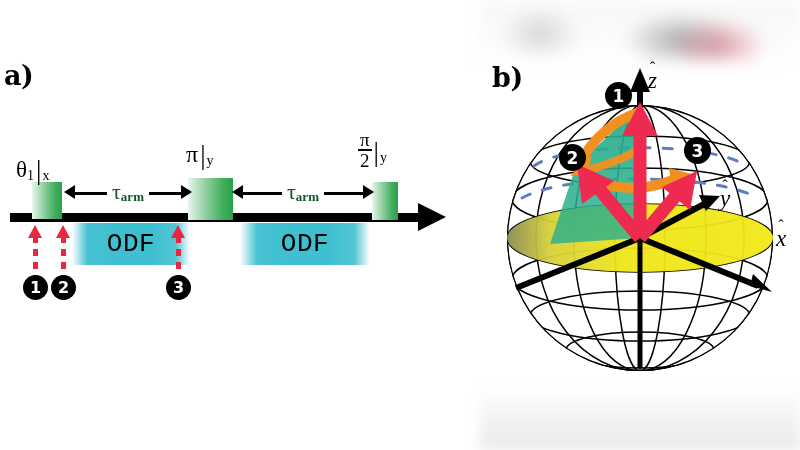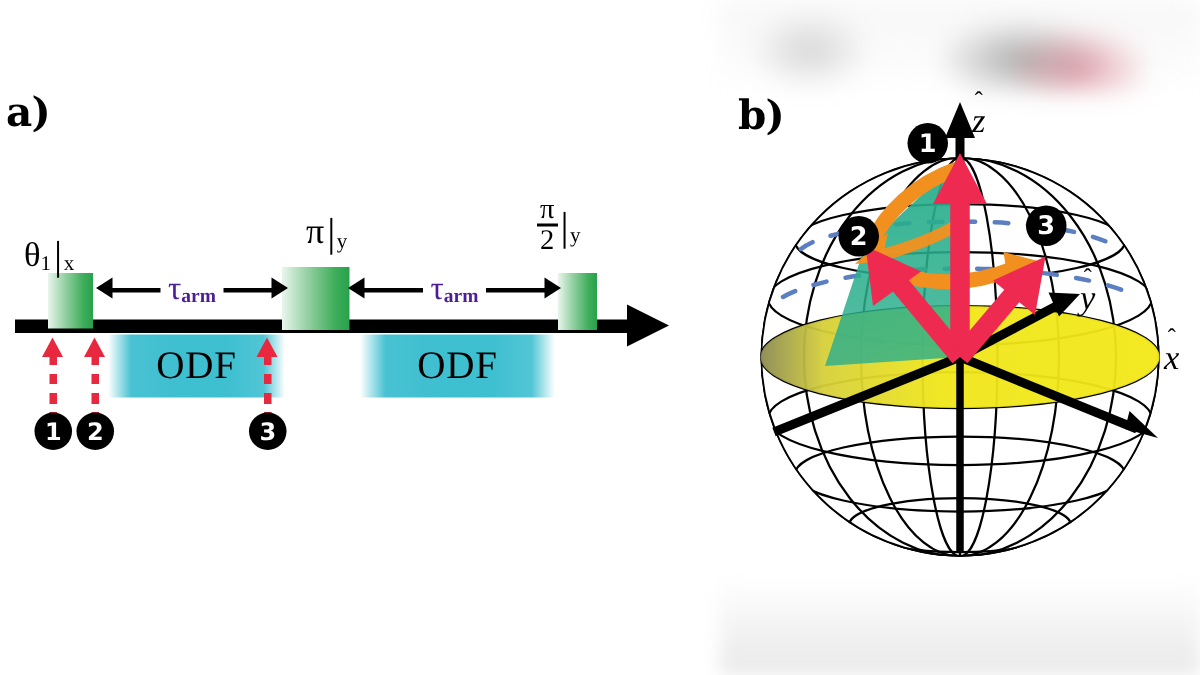--- a/index.html
+++ b/index.html
@@ -70,47 +70,47 @@
        rgba(63,191,208,.95) 13%,
        #3fbfd0 35%,
        #3ec0d1 68%,
        rgba(63,191,208,.9) 88%,
        rgba(63,191,208,0) 100%);
     display:flex;align-items:center;justify-content:center;
   }
   #odf-block-1{left:72px;width:118px;}
   #odf-block-2{left:240px;width:130px;}
   .odf-text{
-    font-family:Liberation Serif, serif;
+    font-family:Liberation Mono, monospace;
     font-size:26px;color:#000;letter-spacing:.5px;
   }
 
   
   .tau{position:absolute;top:55px;height:34px;display:flex;align-items:center;}
   #tau-arm-1{left:64px;width:128px;}
   #tau-arm-2{left:232px;width:142px;}
   .tau-line{position:absolute;left:8px;right:8px;top:50%;height:3px;background:#000;}
   .tau-arrow-l,.tau-arrow-r{position:absolute;top:50%;width:0;height:0;
      border-top:7px solid transparent;border-bottom:7px solid transparent;margin-top:-7px;}
   .tau-arrow-l{left:0;border-right:11px solid #000;}
   .tau-arrow-r{right:0;border-left:11px solid #000;}
   .tau-label{
     position:relative;margin:0 auto;background:#fff;padding:0 5px;z-index:2;
-    font-family:"Liberation Serif", serif;font-size:22px;color:#4c1d95;line-height:1;
+    font-family:"Liberation Serif", serif;font-size:22px;color:#14532d;line-height:1;
     white-space:nowrap;
   }
   .tau-label .sub{font-size:13px;vertical-align:-2px;font-weight:600;}
 
   
   .pulse-label{
     position:absolute;color:#000;white-space:nowrap;
     font-family:"Liberation Serif", serif;
   }
   #label-theta1{left:16px;top:35px;font-size:23px;}
-  #label-pi{left:204px;top:20px;font-size:24px;}
+  #label-pi{left:186px;top:20px;font-size:24px;}
   #label-pihalf{left:358px;top:10px;font-size:22px;}
   .pulse-label .sub{font-size:14px;vertical-align:-3px;}
   .pulse-label .bar{
     display:inline-block;font-size:27px;vertical-align:-2px;margin:0 1px 0 2px;font-weight:300;
   }
   .frac{display:inline-block;text-align:center;vertical-align:-8px;line-height:1;}
   .frac .num{display:block;font-size:19px;padding:0 2px;}
   .frac .den{display:block;font-size:19px;border-top:2px solid #000;padding:0 2px;}
 
   

